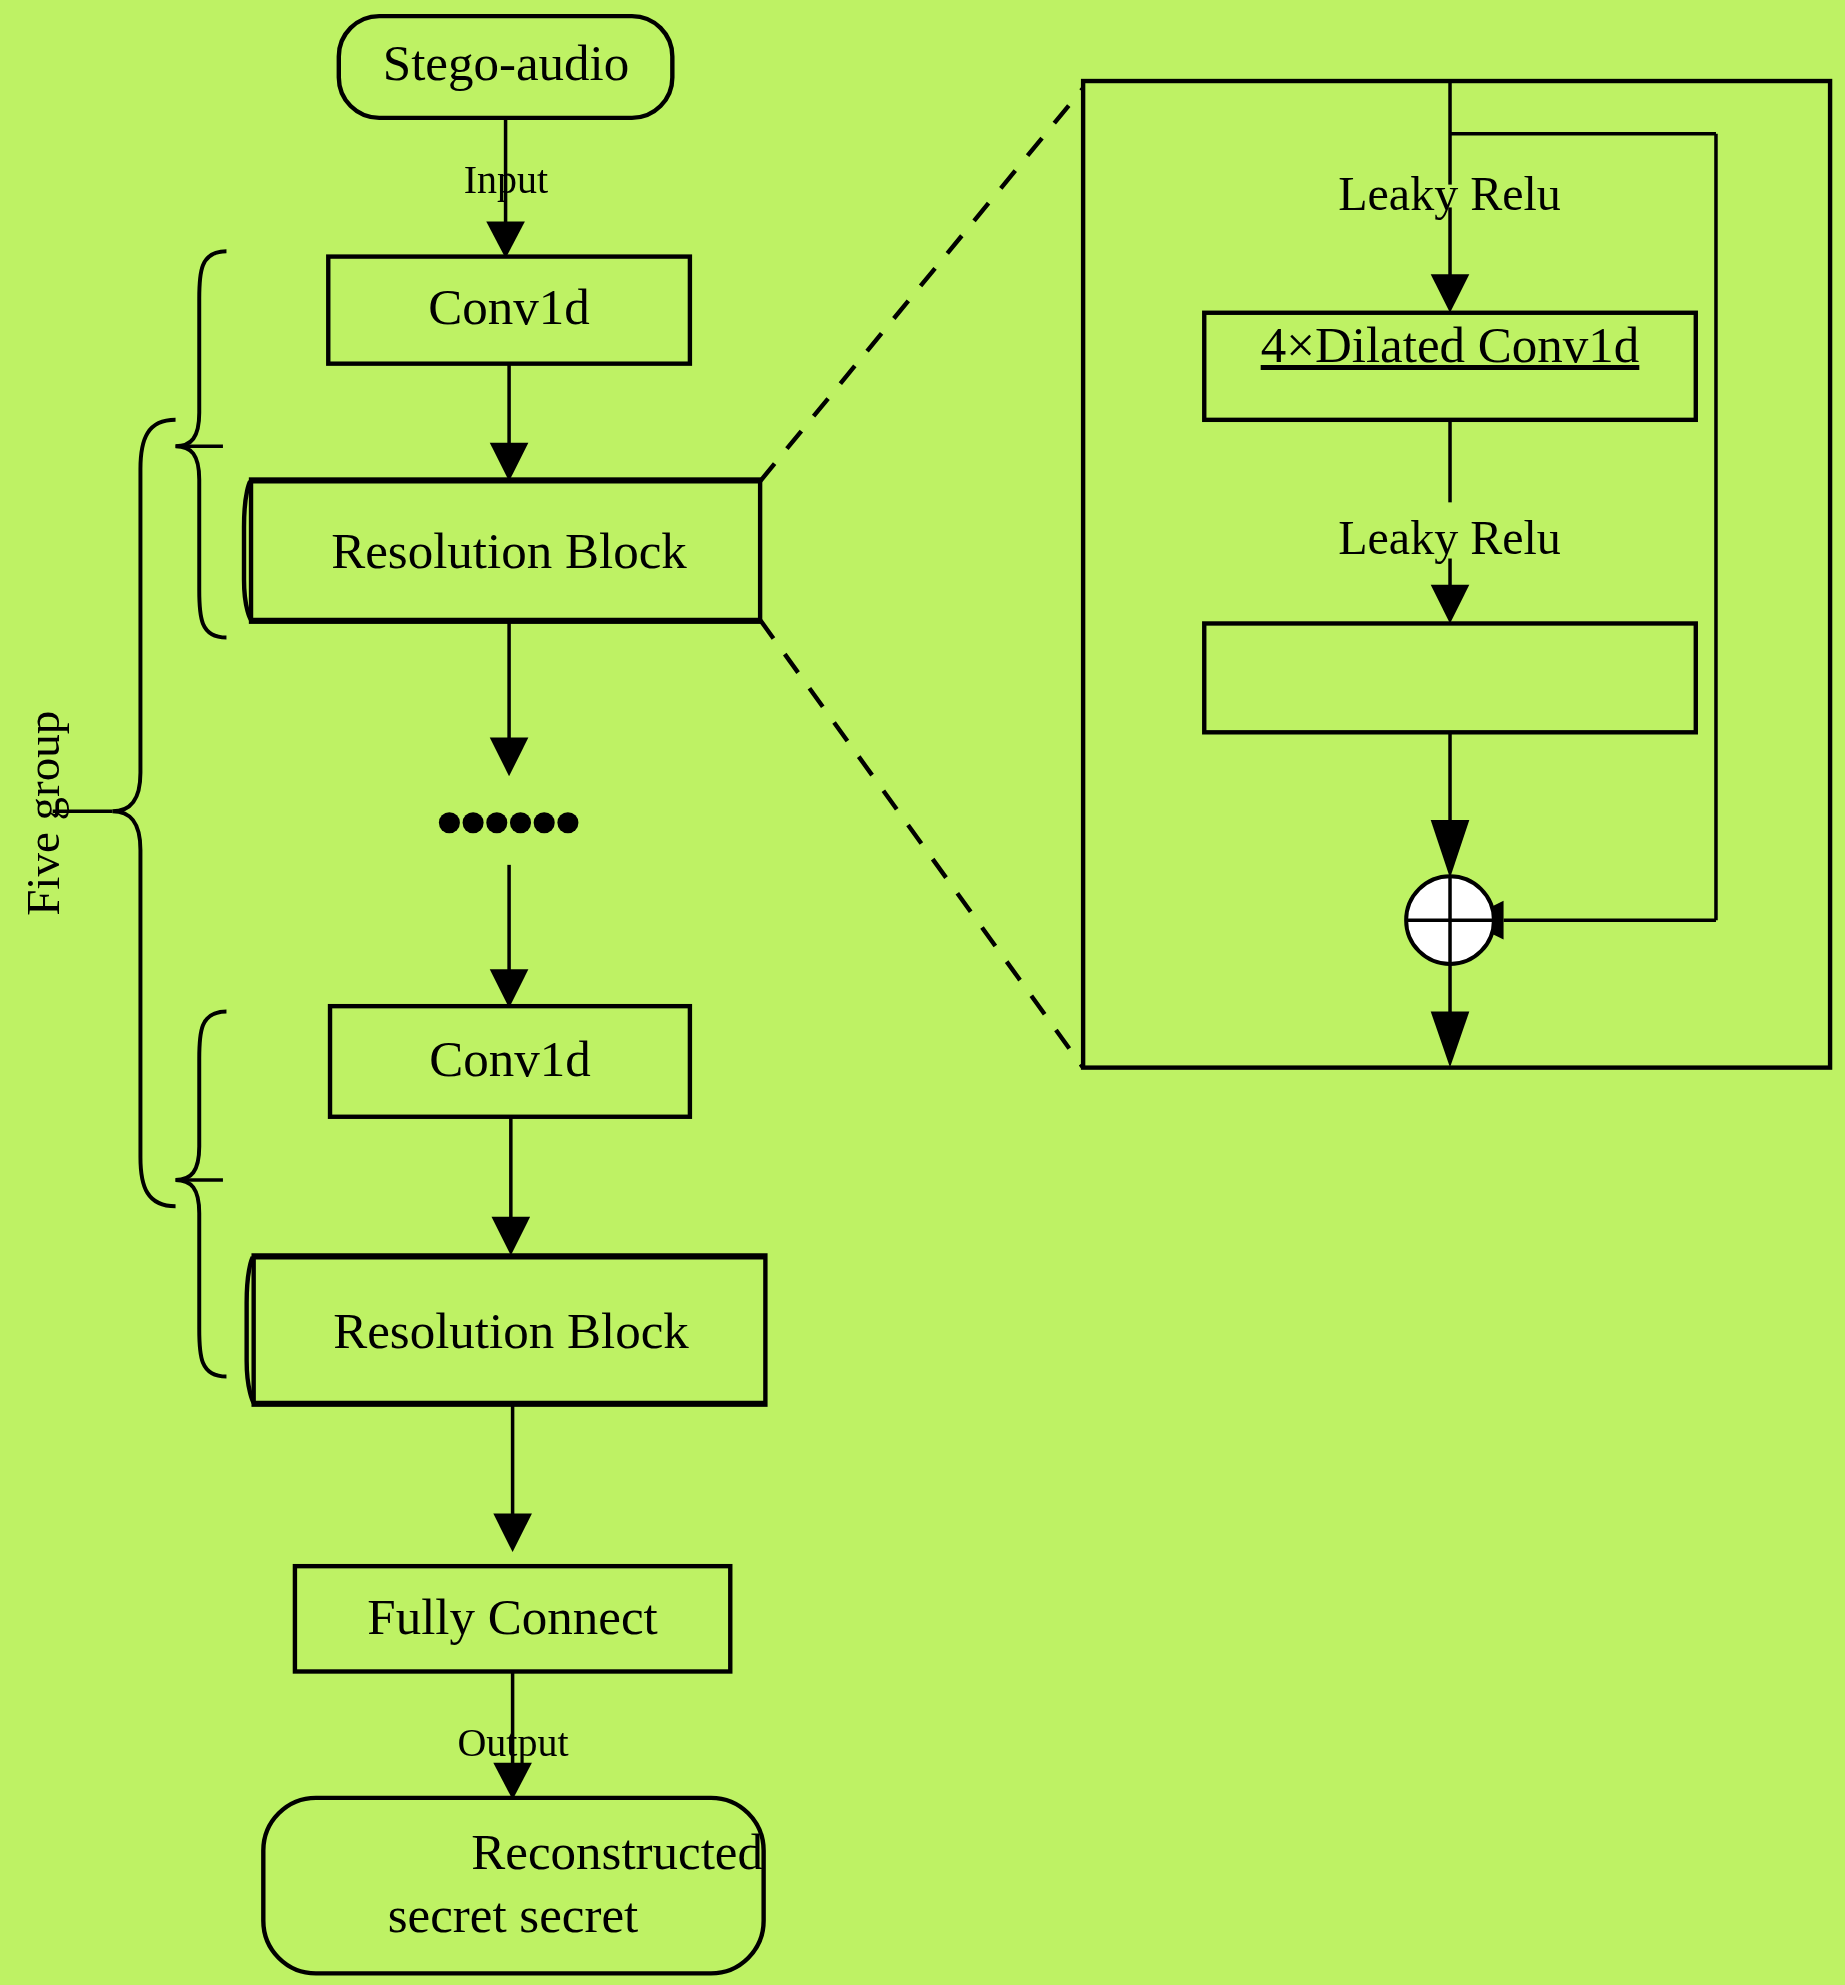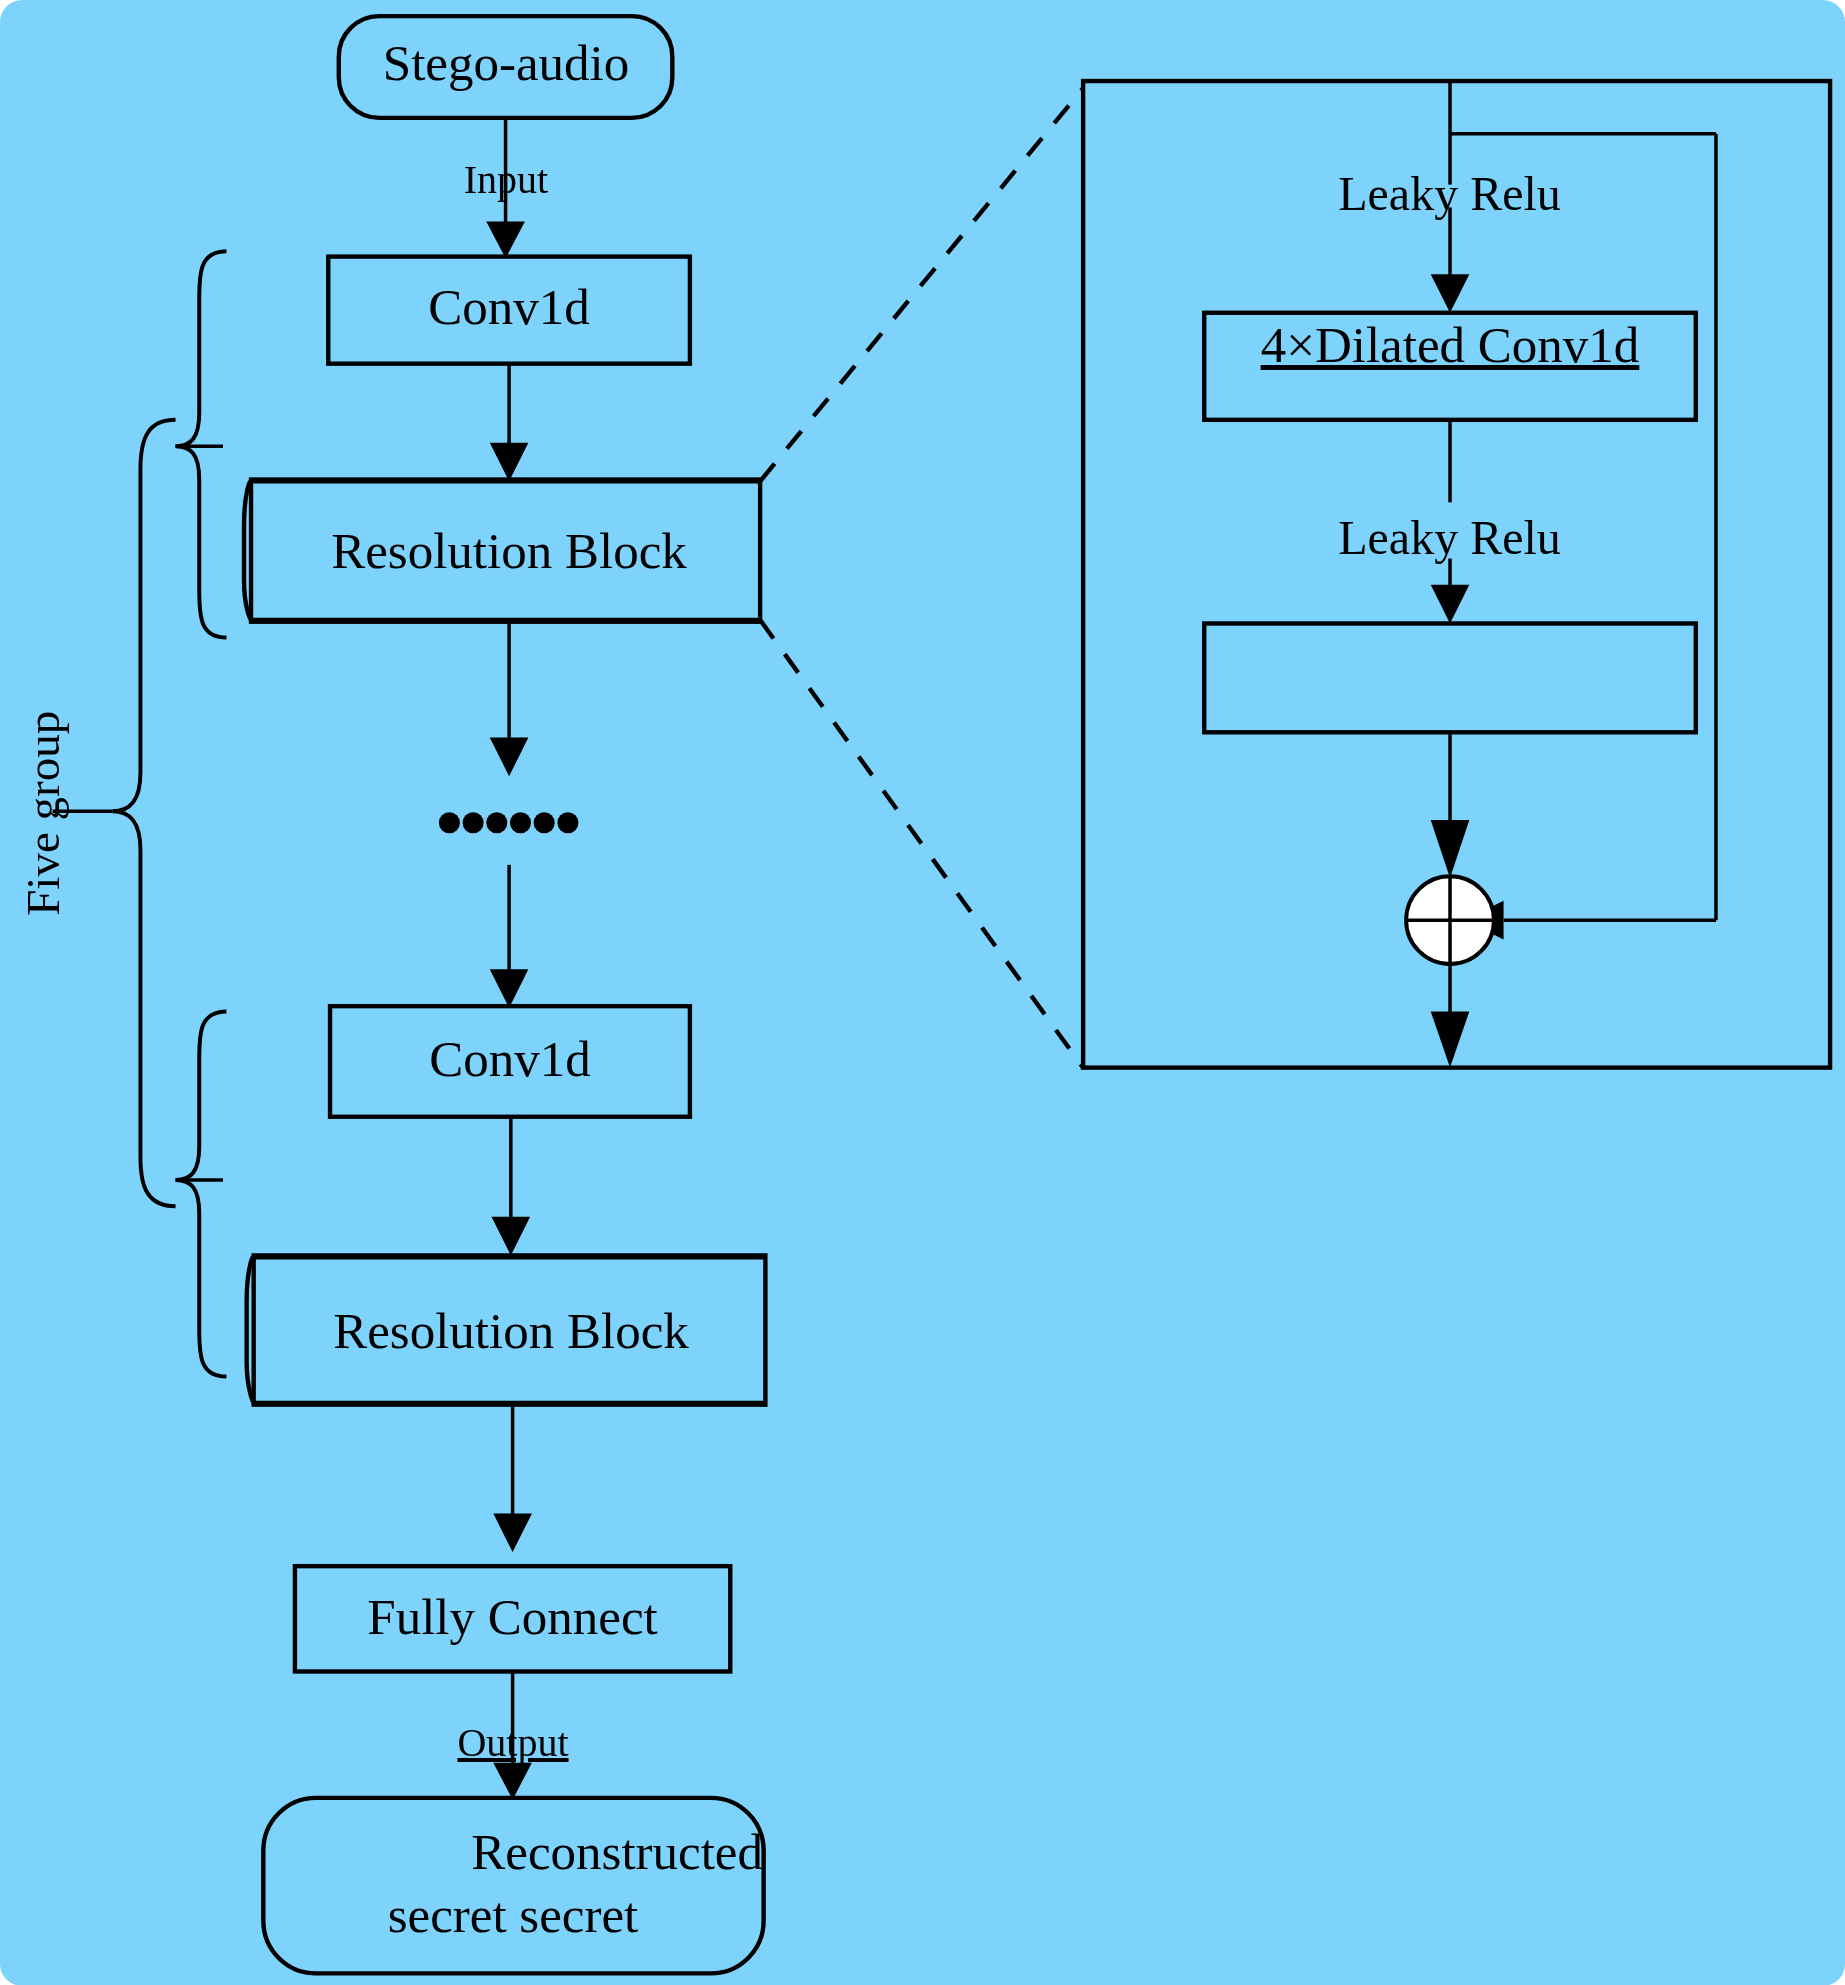--- a/index.html
+++ b/index.html
@@ -8,23 +8,22 @@
     padding: 0;
     background: #ffffff;
   }
   body {
     font-family: "Liberation Serif", "DejaVu Serif", serif;
   }
   #diagram-root {
     position: relative;
     width: 1845px;
     height: 1986px;
-    background: #7dd3fc;
+    background: #bef264;
     overflow: hidden;
-    border-radius: 22px;
   }
   svg.layer {
     position: absolute;
     top: 0;
     left: 0;
     width: 1845px;
     height: 1986px;
     display: block;
   }
   .lbl {
@@ -191,21 +190,21 @@
   <div class="lbl lbl-box" style="left:328px; top:279px; width:362px;">Conv1d</div>
 
   <div class="lbl lbl-box" style="left:263px; top:523px; width:492px;">Resolution Block</div>
 
   <div class="lbl lbl-box" style="left:330px; top:1031px; width:360px;">Conv1d</div>
 
   <div class="lbl lbl-box" style="left:265px; top:1303px; width:492px;">Resolution Block</div>
 
   <div class="lbl lbl-box" style="left:295px; top:1589px; width:435px;">Fully Connect</div>
 
-  <div class="lbl lbl-edge" style="left:425px; top:1705px; width:176px;text-decoration:underline;">Output</div>
+  <div class="lbl lbl-edge" style="left:425px; top:1705px; width:176px;">Output</div>
 
   <div class="lbl lbl-box" style="left:263px; top:1824px; width:500px;text-align:right;">Reconstructed</div>
 
   <div class="lbl lbl-box" style="left:263px; top:1887px; width:500px;">secret secret</div>
 
   <div class="lbl lbl-vert" style="left:-97px; top:787px; width:281px; transform:rotate(-90deg);">Five group</div>
 
   <div class="lbl lbl-panel" style="left:1239px; top:167px; width:421px;">Leaky Relu</div>
 
   <div class="lbl lbl-box" style="left:1204px; top:317px; width:492px;text-decoration:underline;">4×Dilated Conv1d</div>

